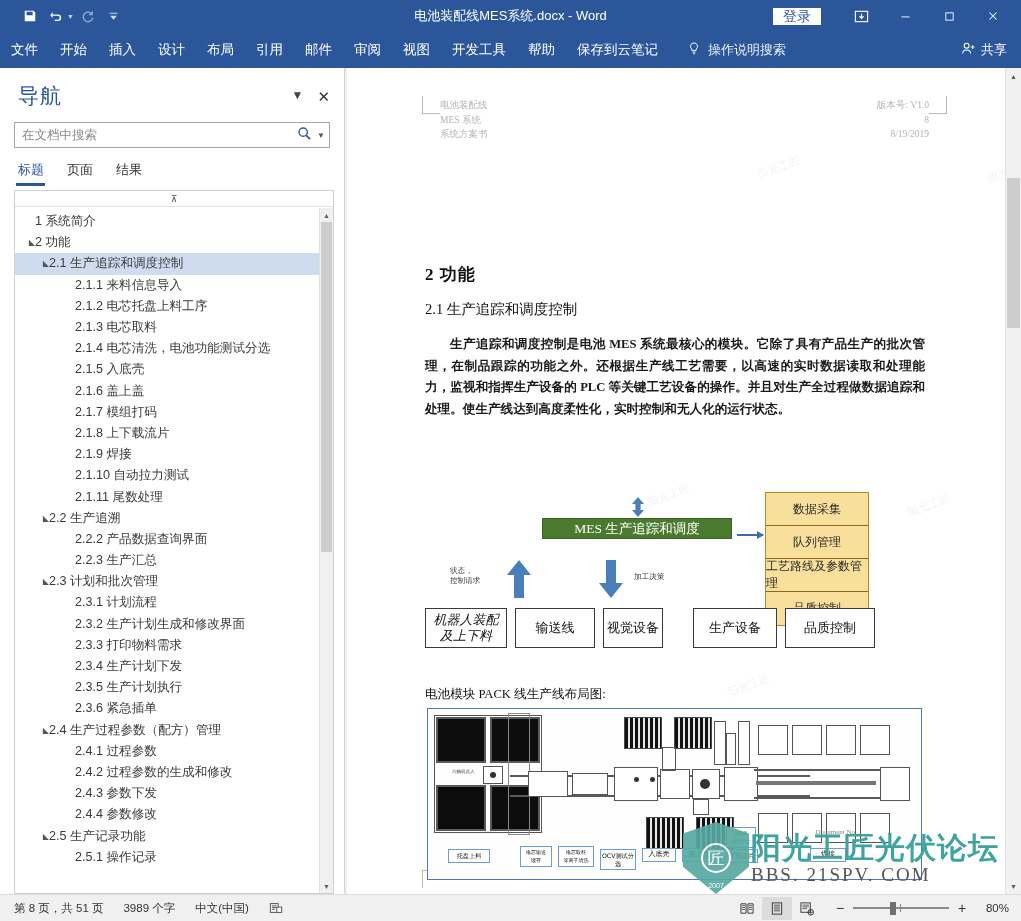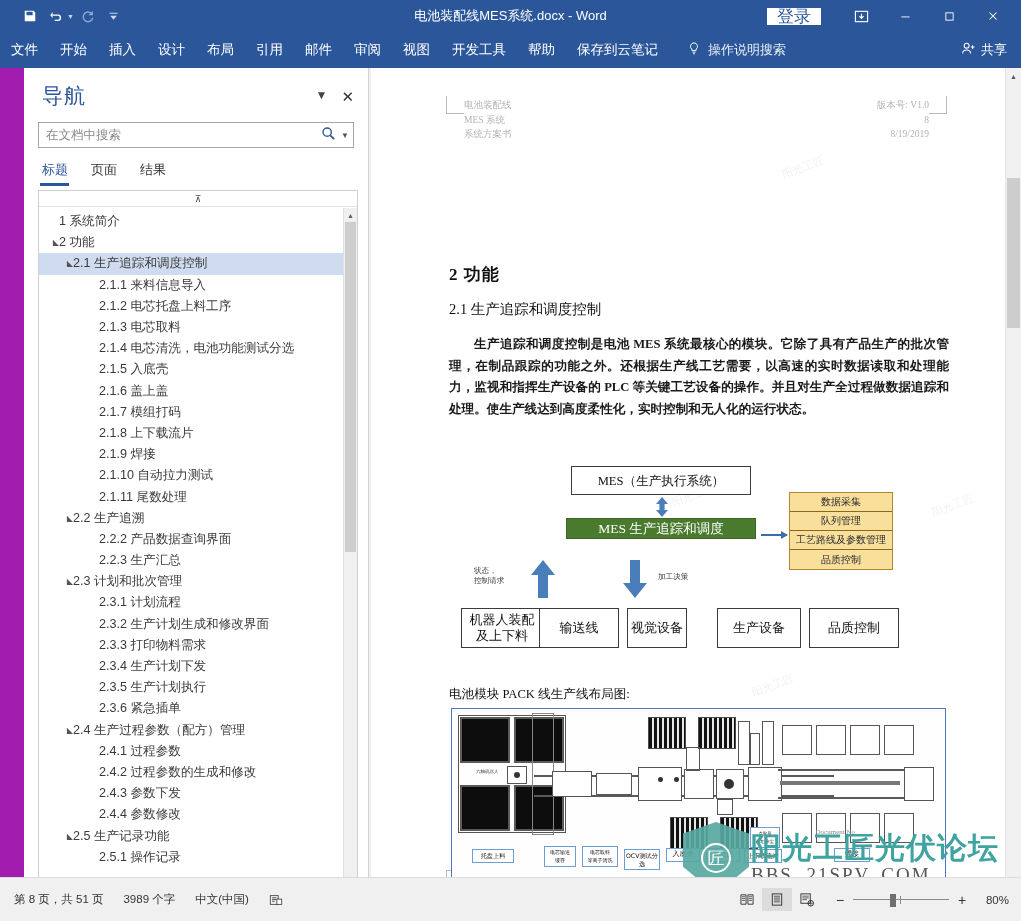--- a/index.html
+++ b/index.html
@@ -24,21 +24,21 @@
   .qat-caret { font-size: 7px; margin-left: -3px; color: #c9d6ea; }
   .title-text {
     position: absolute; left: 0; right: 0; text-align: center;
     font-size: 13px; color: #fff; pointer-events: none;
   }
   .win-right {
     margin-left: auto; display: flex; align-items: center;
     height: 100%; padding-right: 6px; gap: 0;
   }
   .signin-btn {
-    background: #fff; color: #2b579a; font-size: 17px;
+    background: #fff; color: #2b579a; font-size: 14px;
     padding: 0 10px; margin-right: 18px; line-height: 17px;
   }
   .win-btn {
     width: 44px; height: 32px; display: flex; align-items: center;
     justify-content: center; color: #fff; font-size: 13px;
   }
   .win-btn.close { font-size: 15px; }
 
   
   .ribbon {
@@ -52,21 +52,21 @@
     font-size: 13px; color: #eef2f9;
   }
   .share {
     margin-left: auto; margin-right: 14px; display: flex;
     align-items: center; gap: 5px; font-size: 13px;
   }
 
   
   .main {
     position: absolute; top: 68px; left: 0; right: 0; bottom: 27px;
-    display: flex; background: #a21caf; padding-left: 24px;
+    display: flex; background: #0f172a;
   }
 
   
   .navpane {
     width: 345px; background: #fff; position: relative;
     border-right: 1px solid #d4d4d4; display: flex; flex-direction: column;
   }
   .nav-head {
     display: flex; align-items: flex-start; padding: 14px 14px 6px 18px;
   }
@@ -196,22 +196,22 @@
     left: 195px; top: 62px; width: 190px; height: 21px;
     background: #4a7a2e; border: 1px solid #3d6526; color: #fff;
     font-size: 13.5px;
   }
   .ystack {
     position: absolute; left: 418px; top: 36px; width: 104px;
     border: 1px solid #b48a28;
   }
   .yrow {
     background: #f8df9c; border-bottom: 1px solid #8a6a1a;
-    height: 19px; display: flex; align-items: center; justify-content: center;
-    font-size: 10px; color: #2a2a2a; font-family: "DejaVu Sans", sans-serif;
+    height: 33px; display: flex; align-items: center; justify-content: center;
+    font-size: 12px; color: #2a2a2a; font-family: "DejaVu Sans", sans-serif;
   }
   .yrow:last-child { border-bottom: 0; }
   .arr-v {
     position: absolute; left: 283px; top: 41px; width: 16px; height: 20px;
     color: #3b76c4; font-size: 16px;
   }
   .harrow {
     position: absolute; left: 390px; top: 78px; width: 26px; height: 2px;
     background: #3b6ea8;
   }
@@ -230,21 +230,21 @@
   .bigarrow .shaft { position: absolute; left: 7px; width: 10px; background: #4a7ebb; }
   .bigarrow .head { position: absolute; left: 0; width: 0; height: 0; border-left: 12px solid transparent; border-right: 12px solid transparent; }
   .arr-up { left: 160px; top: 104px; }
   .arr-up .shaft { bottom: 0; height: 24px; }
   .arr-up .head { top: 0; border-bottom: 15px solid #4a7ebb; }
   .arr-dn { left: 252px; top: 104px; }
   .arr-dn .shaft { top: 0; height: 24px; }
   .arr-dn .head { bottom: 0; border-top: 15px solid #4a7ebb; }
 
   .fbox.bot { top: 152px; height: 40px; font-size: 13px; }
-  .bb0 { left: 90px; width: 82px; }
+  .bb0 { left: 78px; width: 82px; font-style: italic; }
   .bb1 { left: 168px; width: 80px; }
   .bb2 { left: 256px; width: 60px; }
   .bb3 { left: 346px; width: 84px; }
   .bb4 { left: 438px; width: 90px; }
 
   
   .cap {
     position: absolute; left: 78px; font-family: "Liberation Serif", serif;
     font-size: 12.6px; color: #111;
   }
@@ -313,21 +313,21 @@
     font-size: 7px; color: #5a5a5a;
   }
   .doc-sb .arrow.bot { position: absolute; bottom: 0; left: 0; right: 0; }
   .doc-sb .thumb {
     position: absolute; top: 110px; left: 1px; right: 1px; height: 150px;
     background: #cdcdcd;
   }
 
   
   .statusbar {
-    position: absolute; bottom: 0; left: 0; right: 0; height: 44px;
+    position: absolute; bottom: 0; left: 0; right: 0; height: 27px;
     background: #f0f0f0; border-top: 1px solid #dcdcdc;
     display: flex; align-items: center; font-size: 11.5px; color: #333;
   }
   .sb-left { display: flex; align-items: center; gap: 20px; padding-left: 14px; }
   .sb-right {
     margin-left: auto; display: flex; align-items: center;
     gap: 0; padding-right: 12px;
   }
   .view-btn {
     width: 30px; height: 23px; display: flex; align-items: center;
@@ -638,21 +638,20 @@
             <div>8</div>
             <div>8/19/2019</div>
           </div>
         </div>
 
         <div class="h1">2  功能</div>
         <div class="h2">2.1  生产追踪和调度控制</div>
         <div class="para">生产追踪和调度控制是电池 MES 系统最核心的模块。它除了具有产品生产的批次管理，在制品跟踪的功能之外。还根据生产线工艺需要，以高速的实时数据读取和处理能力，监视和指挥生产设备的 PLC 等关键工艺设备的操作。并且对生产全过程做数据追踪和处理。使生产线达到高度柔性化，实时控制和无人化的运行状态。</div>
 
         <div class="flow">
-          <div class="fbox mes">MES（生产执行系统）</div>
           <div class="arr-v">
             <svg width="16" height="20" viewBox="0 0 16 20">
                 <path fill="#4a7ebb" d="M8 0 14 7H10.6V13H14L8 20 2 13h3.4V7H2z"></path>
               </svg>
           </div>
           <div class="fbox green">MES 生产追踪和调度</div>
           <div class="harrow"></div>
 
           <div class="ystack">
             <div class="yrow">数据采集</div>

